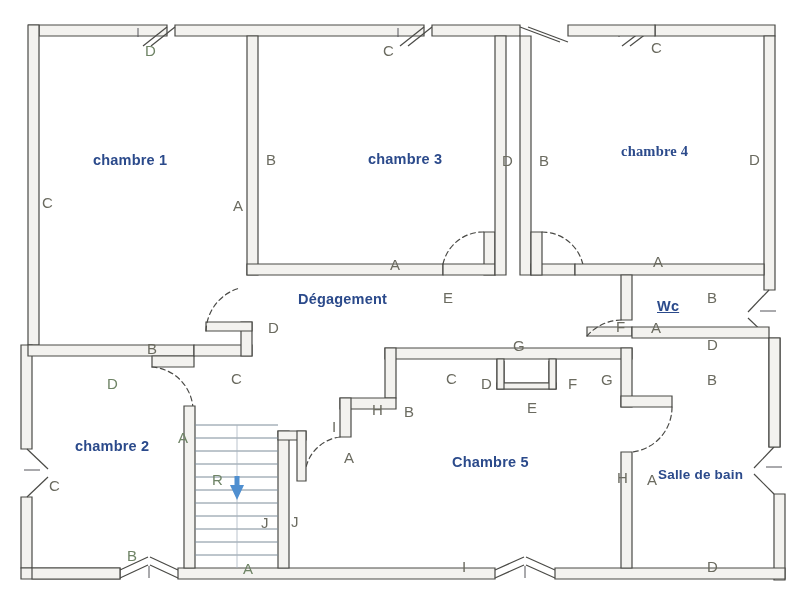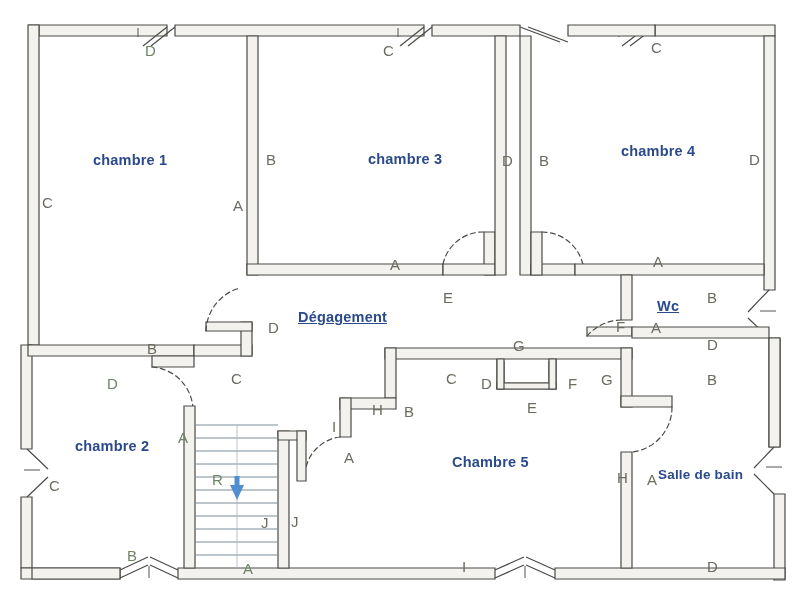--- a/index.html
+++ b/index.html
@@ -248,22 +248,22 @@
 
     <g>
       <polygon points="230,485 244,485 237,500" fill="#4f8fd0"></polygon>
       <rect x="234.5" y="476" width="5" height="11" fill="#4f8fd0"></rect>
     </g>
 
   </svg>
 
   <div class="lbl room" style="left:93px;top:153px;">chambre 1</div>
   <div class="lbl room" style="left:368px;top:152px;">chambre 3</div>
-  <div class="lbl room" style="left:621px;top:144px;">chambre 4</div>
-  <div class="lbl room" style="left:298px;top:310px;text-decoration:underline;">Dégagement</div>
+  <div class="lbl room" style="left:621px;top:144px;font-family:Liberation Serif, serif;">chambre 4</div>
+  <div class="lbl room" style="left:298px;top:292px;">Dégagement</div>
   <div class="lbl room" style="left:657px;top:299px;text-decoration:underline;">Wc</div>
   <div class="lbl room" style="left:75px;top:439px;">chambre 2</div>
   <div class="lbl room" style="left:452px;top:455px;">Chambre 5</div>
   <div class="lbl room small" style="left:658px;top:468px;">Salle de bain</div>
 
   <div class="lbl mark" style="left:145px;top:43px;">D</div>
   <div class="lbl mark grey" style="left:383px;top:43px;">C</div>
   <div class="lbl mark grey" style="left:651px;top:40px;">C</div>
   <div class="lbl mark grey" style="left:42px;top:195px;">C</div>
   <div class="lbl mark grey" style="left:266px;top:152px;">B</div>

